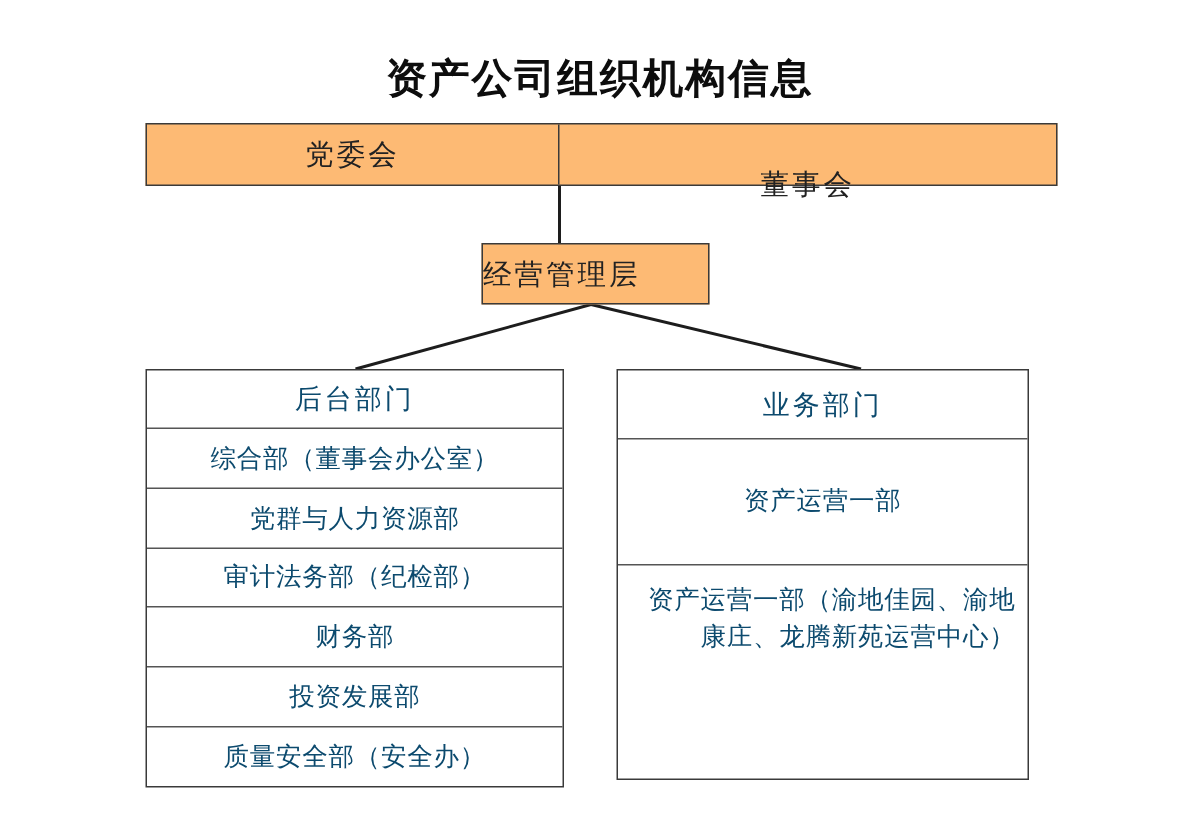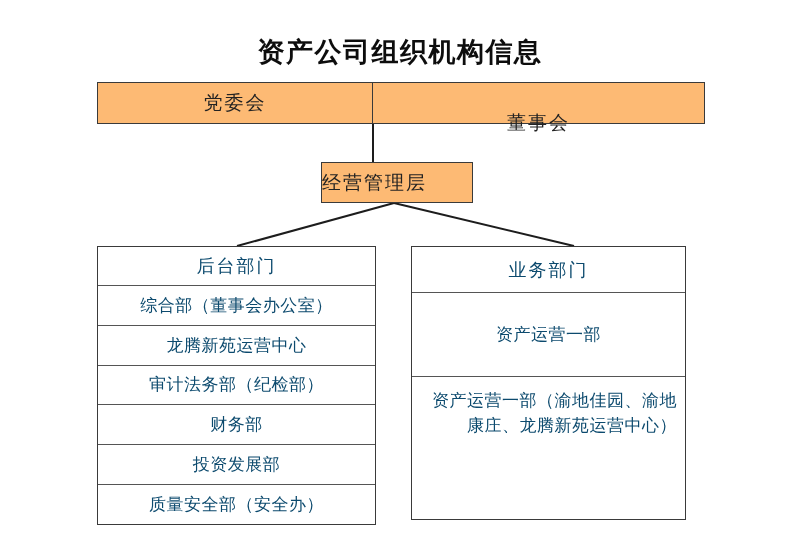--- a/index.html
+++ b/index.html
@@ -174,21 +174,21 @@
   <div class="node-box" id="top-row">
     <div class="top-cell cell-left">党委会</div>
     <div class="top-cell cell-right">董事会</div>
   </div>
 
   <div class="node-box" id="management-box">经营管理层</div>
 
   <div class="column-table" id="backoffice-column">
     <div class="col-row col-header">后台部门</div>
     <div class="col-row col-item">综合部（董事会办公室）</div>
-    <div class="col-row col-item">龙腾新苑运营中心</div>
+    <div class="col-row col-item">党群与人力资源部</div>
     <div class="col-row col-item">审计法务部（纪检部）</div>
     <div class="col-row col-item">财务部</div>
     <div class="col-row col-item">投资发展部</div>
     <div class="col-row col-item">质量安全部（安全办）</div>
   </div>
 
   <div class="column-table" id="business-column">
     <div class="col-row col-header">业务部门</div>
     <div class="col-row col-item item-tall">资产运营一部</div>
     <div class="col-row col-item item-wrap">资产运营一部（渝地佳园、渝地康庄、龙腾新苑运营中心）</div>

